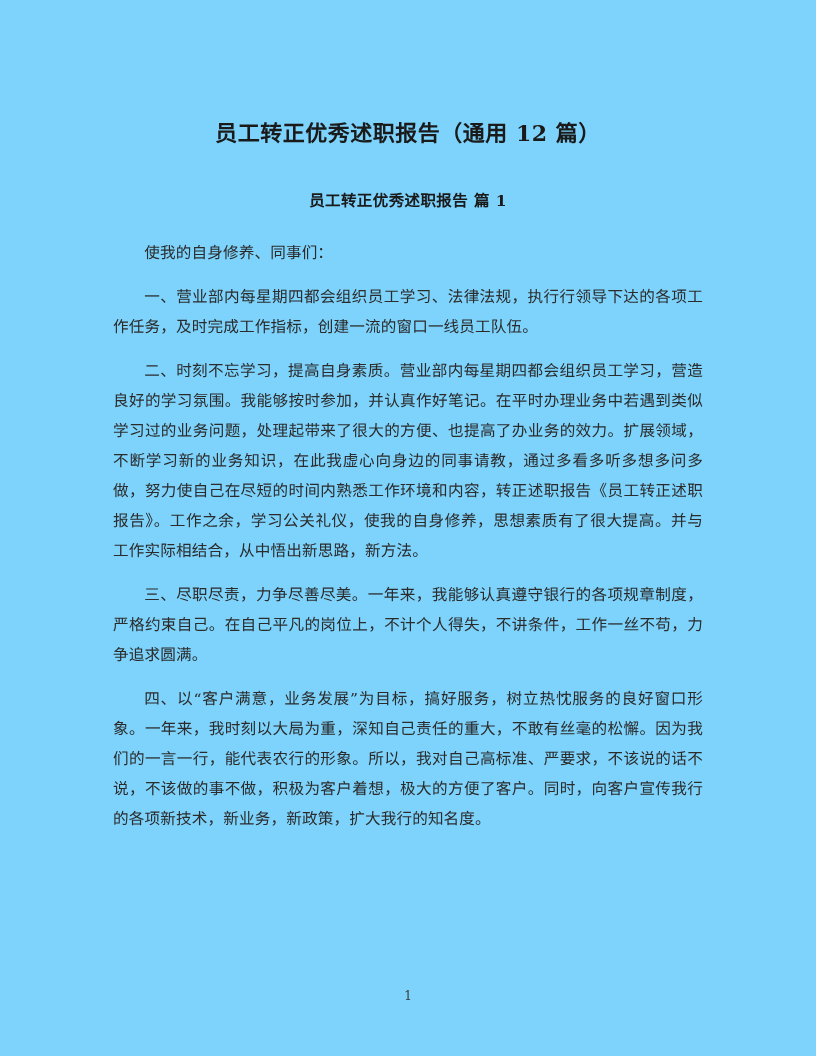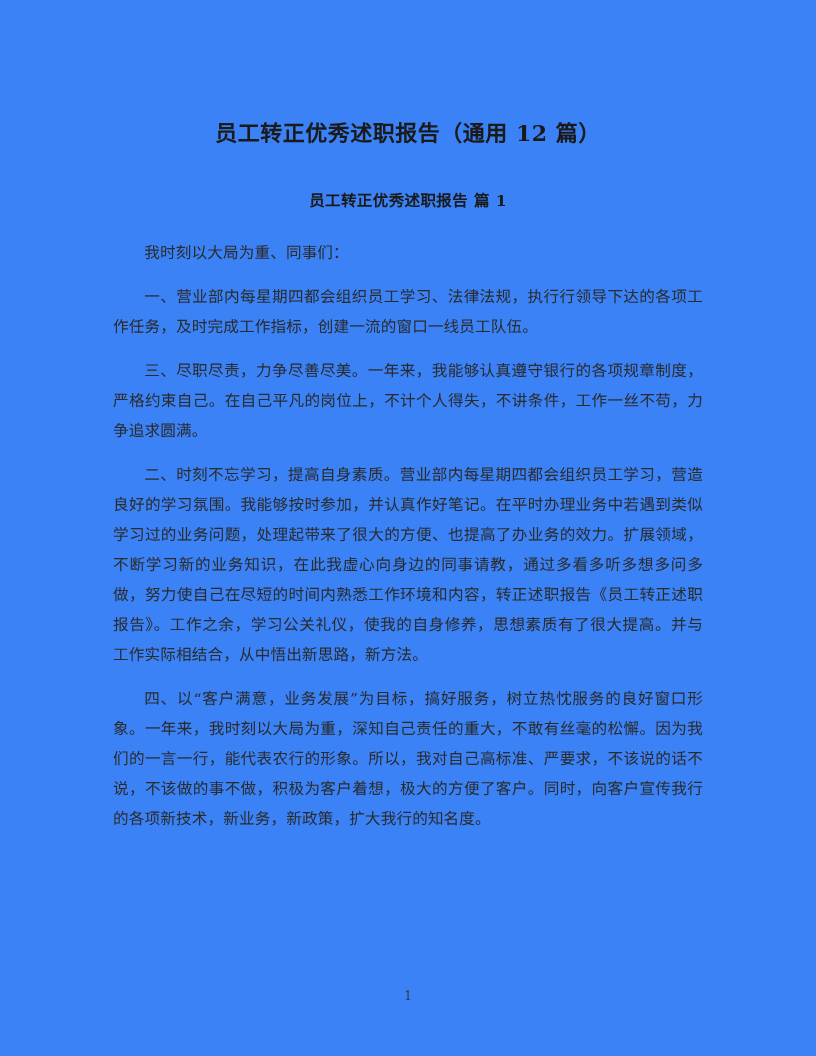--- a/index.html
+++ b/index.html
@@ -7,21 +7,21 @@
     margin: 0;
     padding: 0;
     background: #ffffff;
   }
 
   .page {
     position: relative;
     width: 816px;
     height: 1056px;
     margin: 0 auto;
-    background: #3b82f6;
+    background: #7dd3fc;
     box-sizing: border-box;
     overflow: hidden;
     font-family: "DejaVu Serif", "Liberation Serif", serif;
     color: #2b2b2b;
     -webkit-font-smoothing: antialiased;
   }
 
   .content {
     position: absolute;
     left: 113px;
@@ -87,24 +87,24 @@
 
 <div class="page">
 
   <div class="content">
 
     <h1 class="doc-title">员工转正优秀述职报告（通用 12 篇）</h1>
 
     <h2 class="doc-subtitle">员工转正优秀述职报告 篇 1</h2>
 
     <div class="body-block">
-      <p class="para">我时刻以大局为重、同事们：</p>
+      <p class="para">使我的自身修养、同事们：</p>
       <p class="para">一、营业部内每星期四都会组织员工学习、法律法规，执行行领导下达的各项工作任务，及时完成工作指标，创建一流的窗口一线员工队伍。</p>
+      <p class="para">二、时刻不忘学习，提高自身素质。营业部内每星期四都会组织员工学习，营造良好的学习氛围。我能够按时参加，并认真作好笔记。在平时办理业务中若遇到类似学习过的业务问题，处理起带来了很大的方便、也提高了办业务的效力。扩展领域，不断学习新的业务知识，在此我虚心向身边的同事请教，通过多看多听多想多问多做，努力使自己在尽短的时间内熟悉工作环境和内容，转正述职报告《员工转正述职报告》。工作之余，学习公关礼仪，使我的自身修养，思想素质有了很大提高。并与工作实际相结合，从中悟出新思路，新方法。</p>
       <p class="para">三、尽职尽责，力争尽善尽美。一年来，我能够认真遵守银行的各项规章制度，严格约束自己。在自己平凡的岗位上，不计个人得失，不讲条件，工作一丝不苟，力争追求圆满。</p>
-      <p class="para">二、时刻不忘学习，提高自身素质。营业部内每星期四都会组织员工学习，营造良好的学习氛围。我能够按时参加，并认真作好笔记。在平时办理业务中若遇到类似学习过的业务问题，处理起带来了很大的方便、也提高了办业务的效力。扩展领域，不断学习新的业务知识，在此我虚心向身边的同事请教，通过多看多听多想多问多做，努力使自己在尽短的时间内熟悉工作环境和内容，转正述职报告《员工转正述职报告》。工作之余，学习公关礼仪，使我的自身修养，思想素质有了很大提高。并与工作实际相结合，从中悟出新思路，新方法。</p>
       <p class="para">四、以“客户满意，业务发展”为目标，搞好服务，树立热忱服务的良好窗口形象。一年来，我时刻以大局为重，深知自己责任的重大，不敢有丝毫的松懈。因为我们的一言一行，能代表农行的形象。所以，我对自己高标准、严要求，不该说的话不说，不该做的事不做，积极为客户着想，极大的方便了客户。同时，向客户宣传我行的各项新技术，新业务，新政策，扩大我行的知名度。</p>
     </div>
 
   </div>
 
   <div class="page-number">1</div>
 
 </div>
 
 </body></html>

